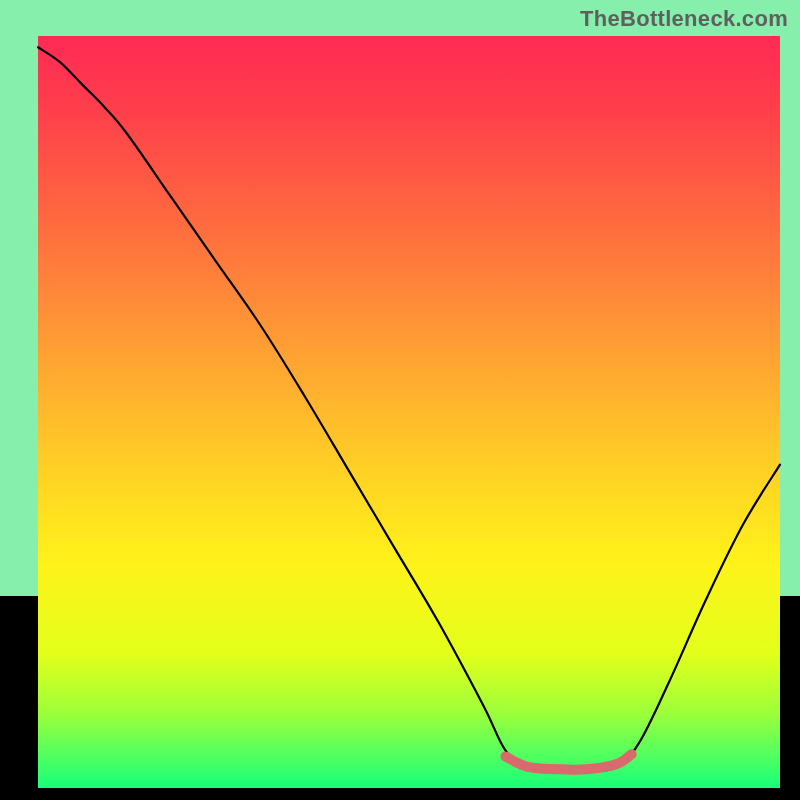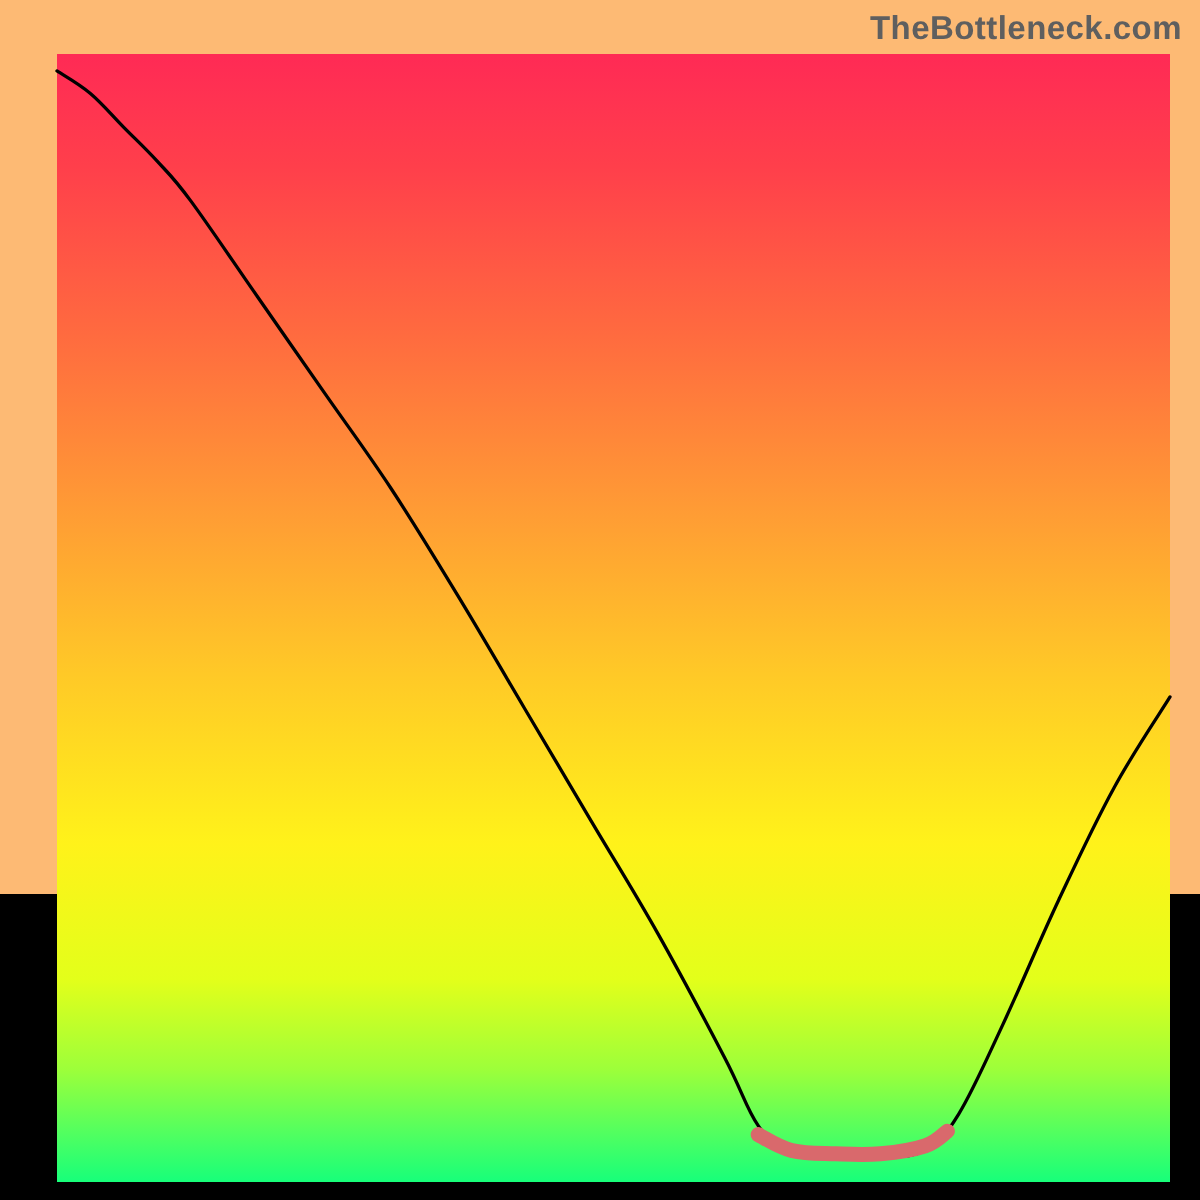--- a/index.html
+++ b/index.html
@@ -8,21 +8,21 @@
     width: 800px;
     height: 800px;
     background: #000;
     overflow: hidden;
     font-family: Arial, Helvetica, sans-serif;
   }
   .stage {
     position: relative;
     width: 800px;
     height: 596px;
-    background: #fdba74;
+    background: #86efac;
   }
   .watermark {
     position: absolute;
     top: 6px;
     right: 12px;
     color: #5f5f5f;
     font-size: 22px;
     font-weight: 600;
     letter-spacing: 0.3px;
     z-index: 3;

